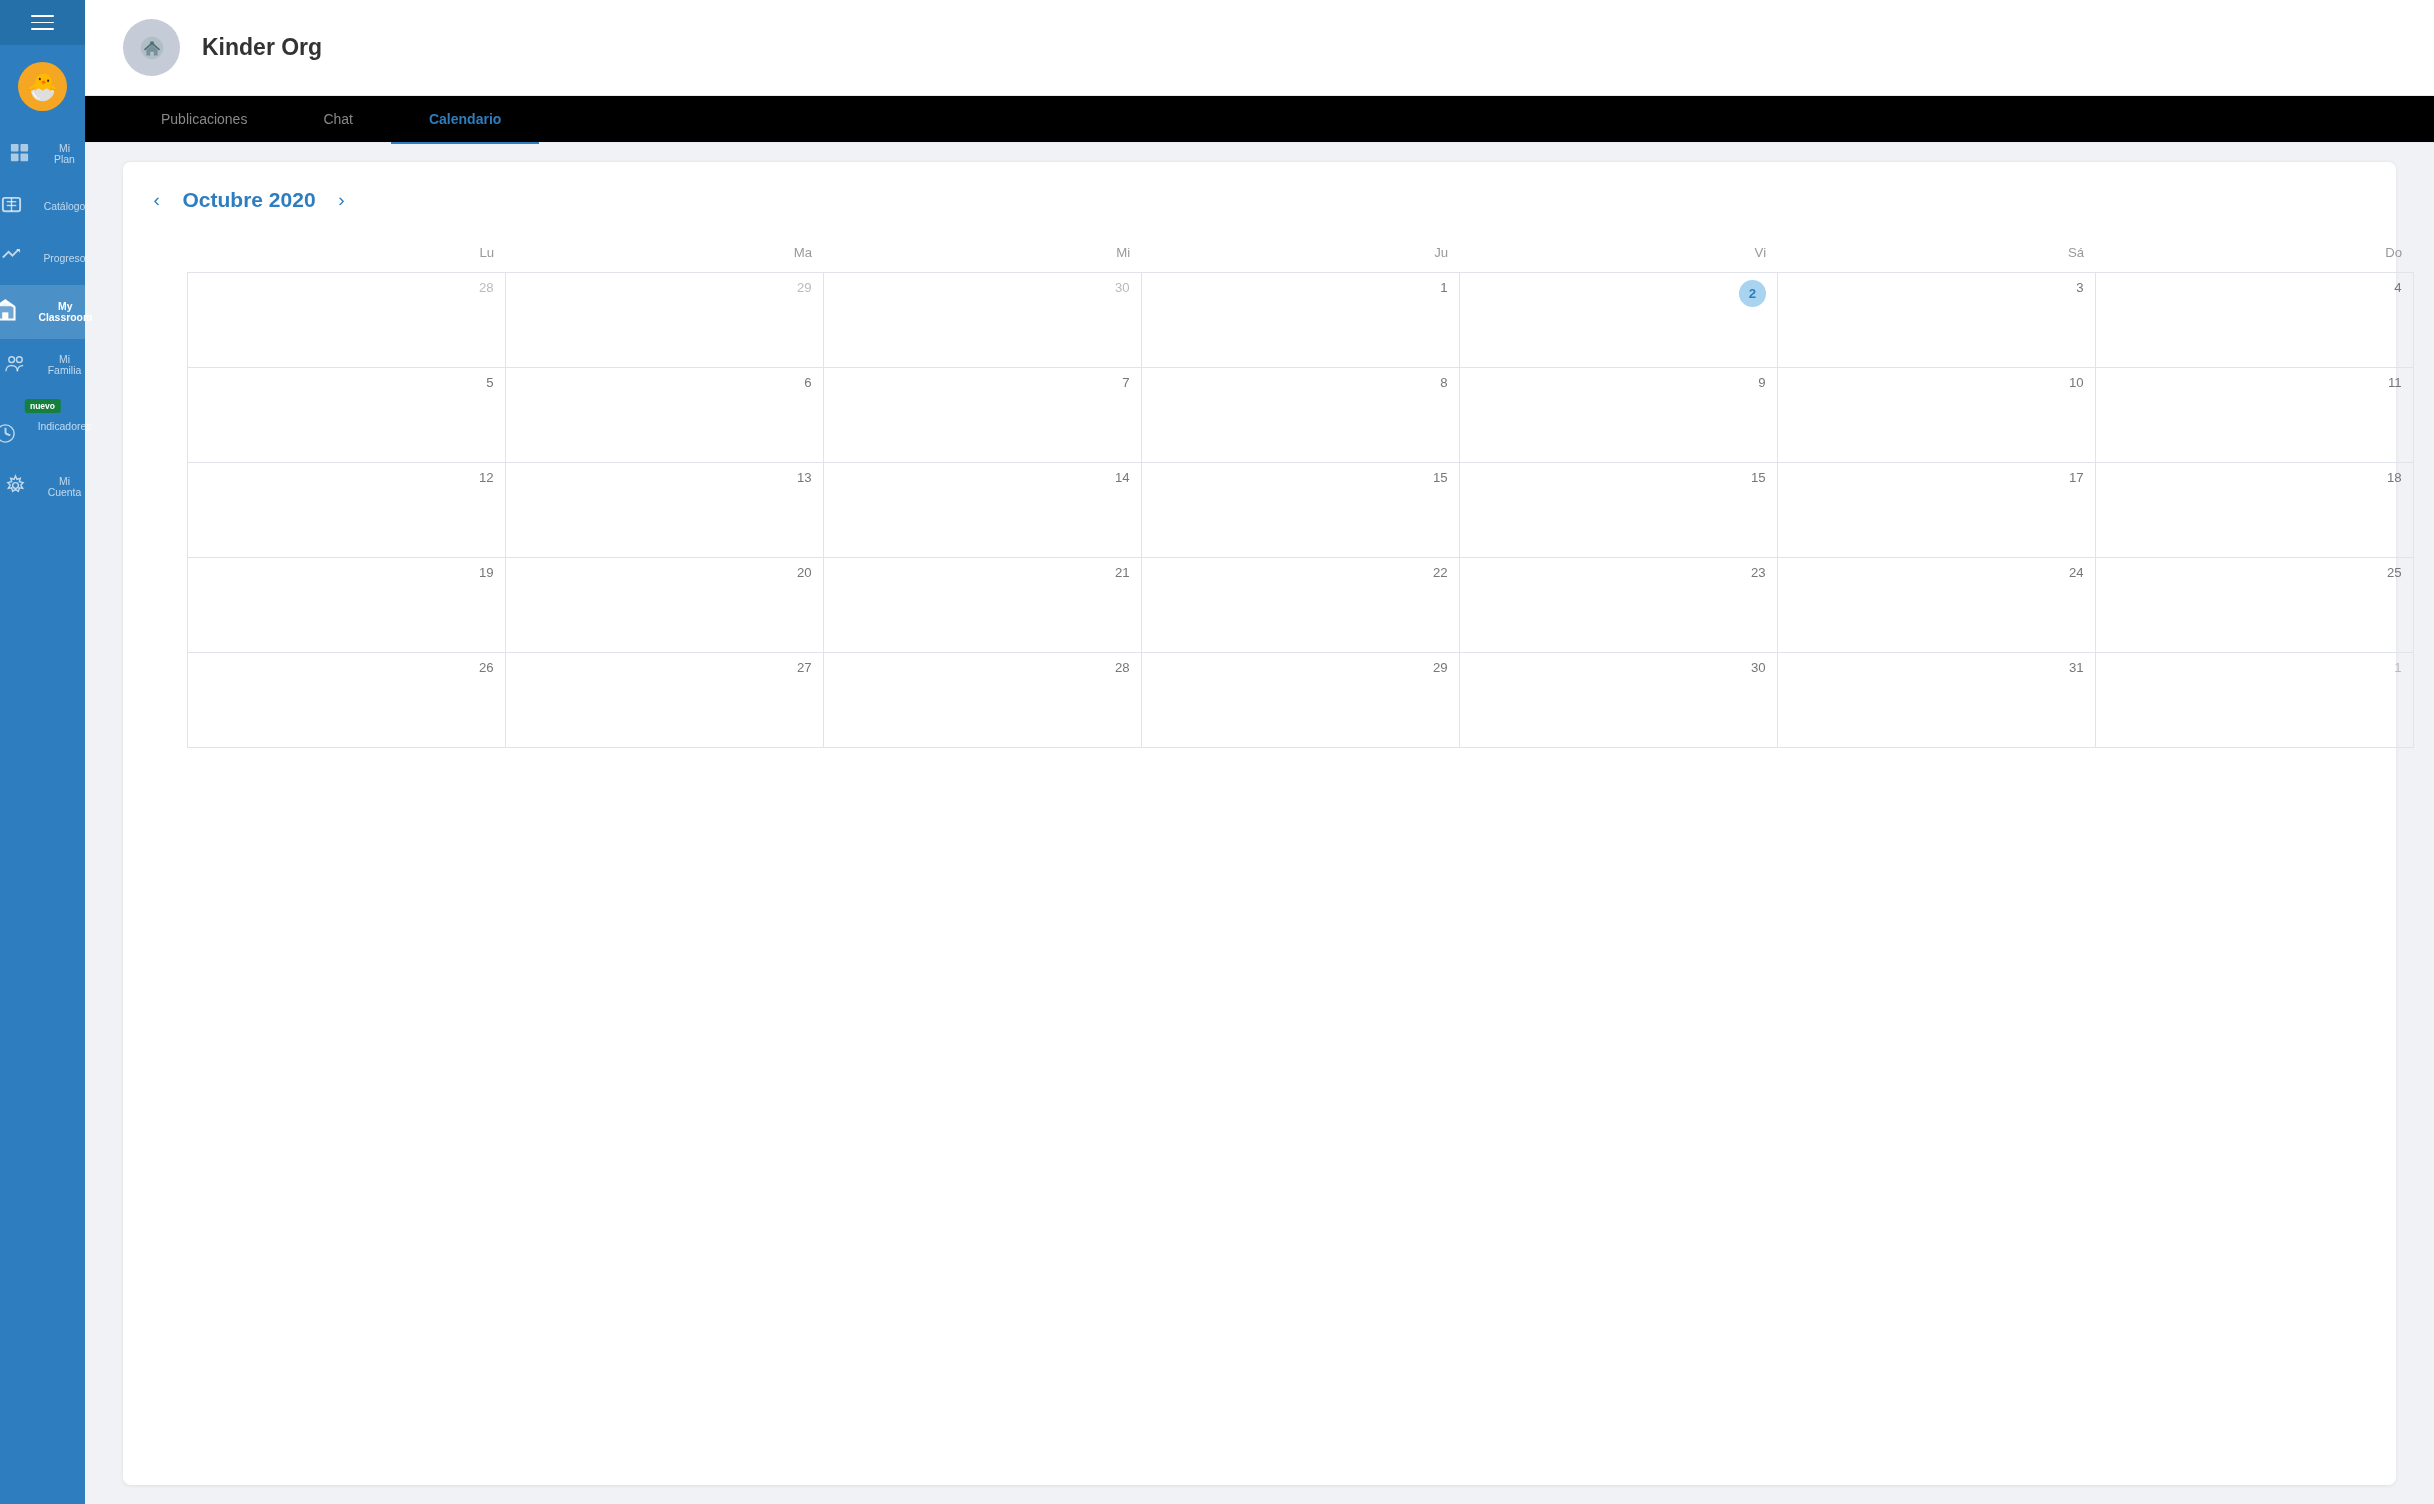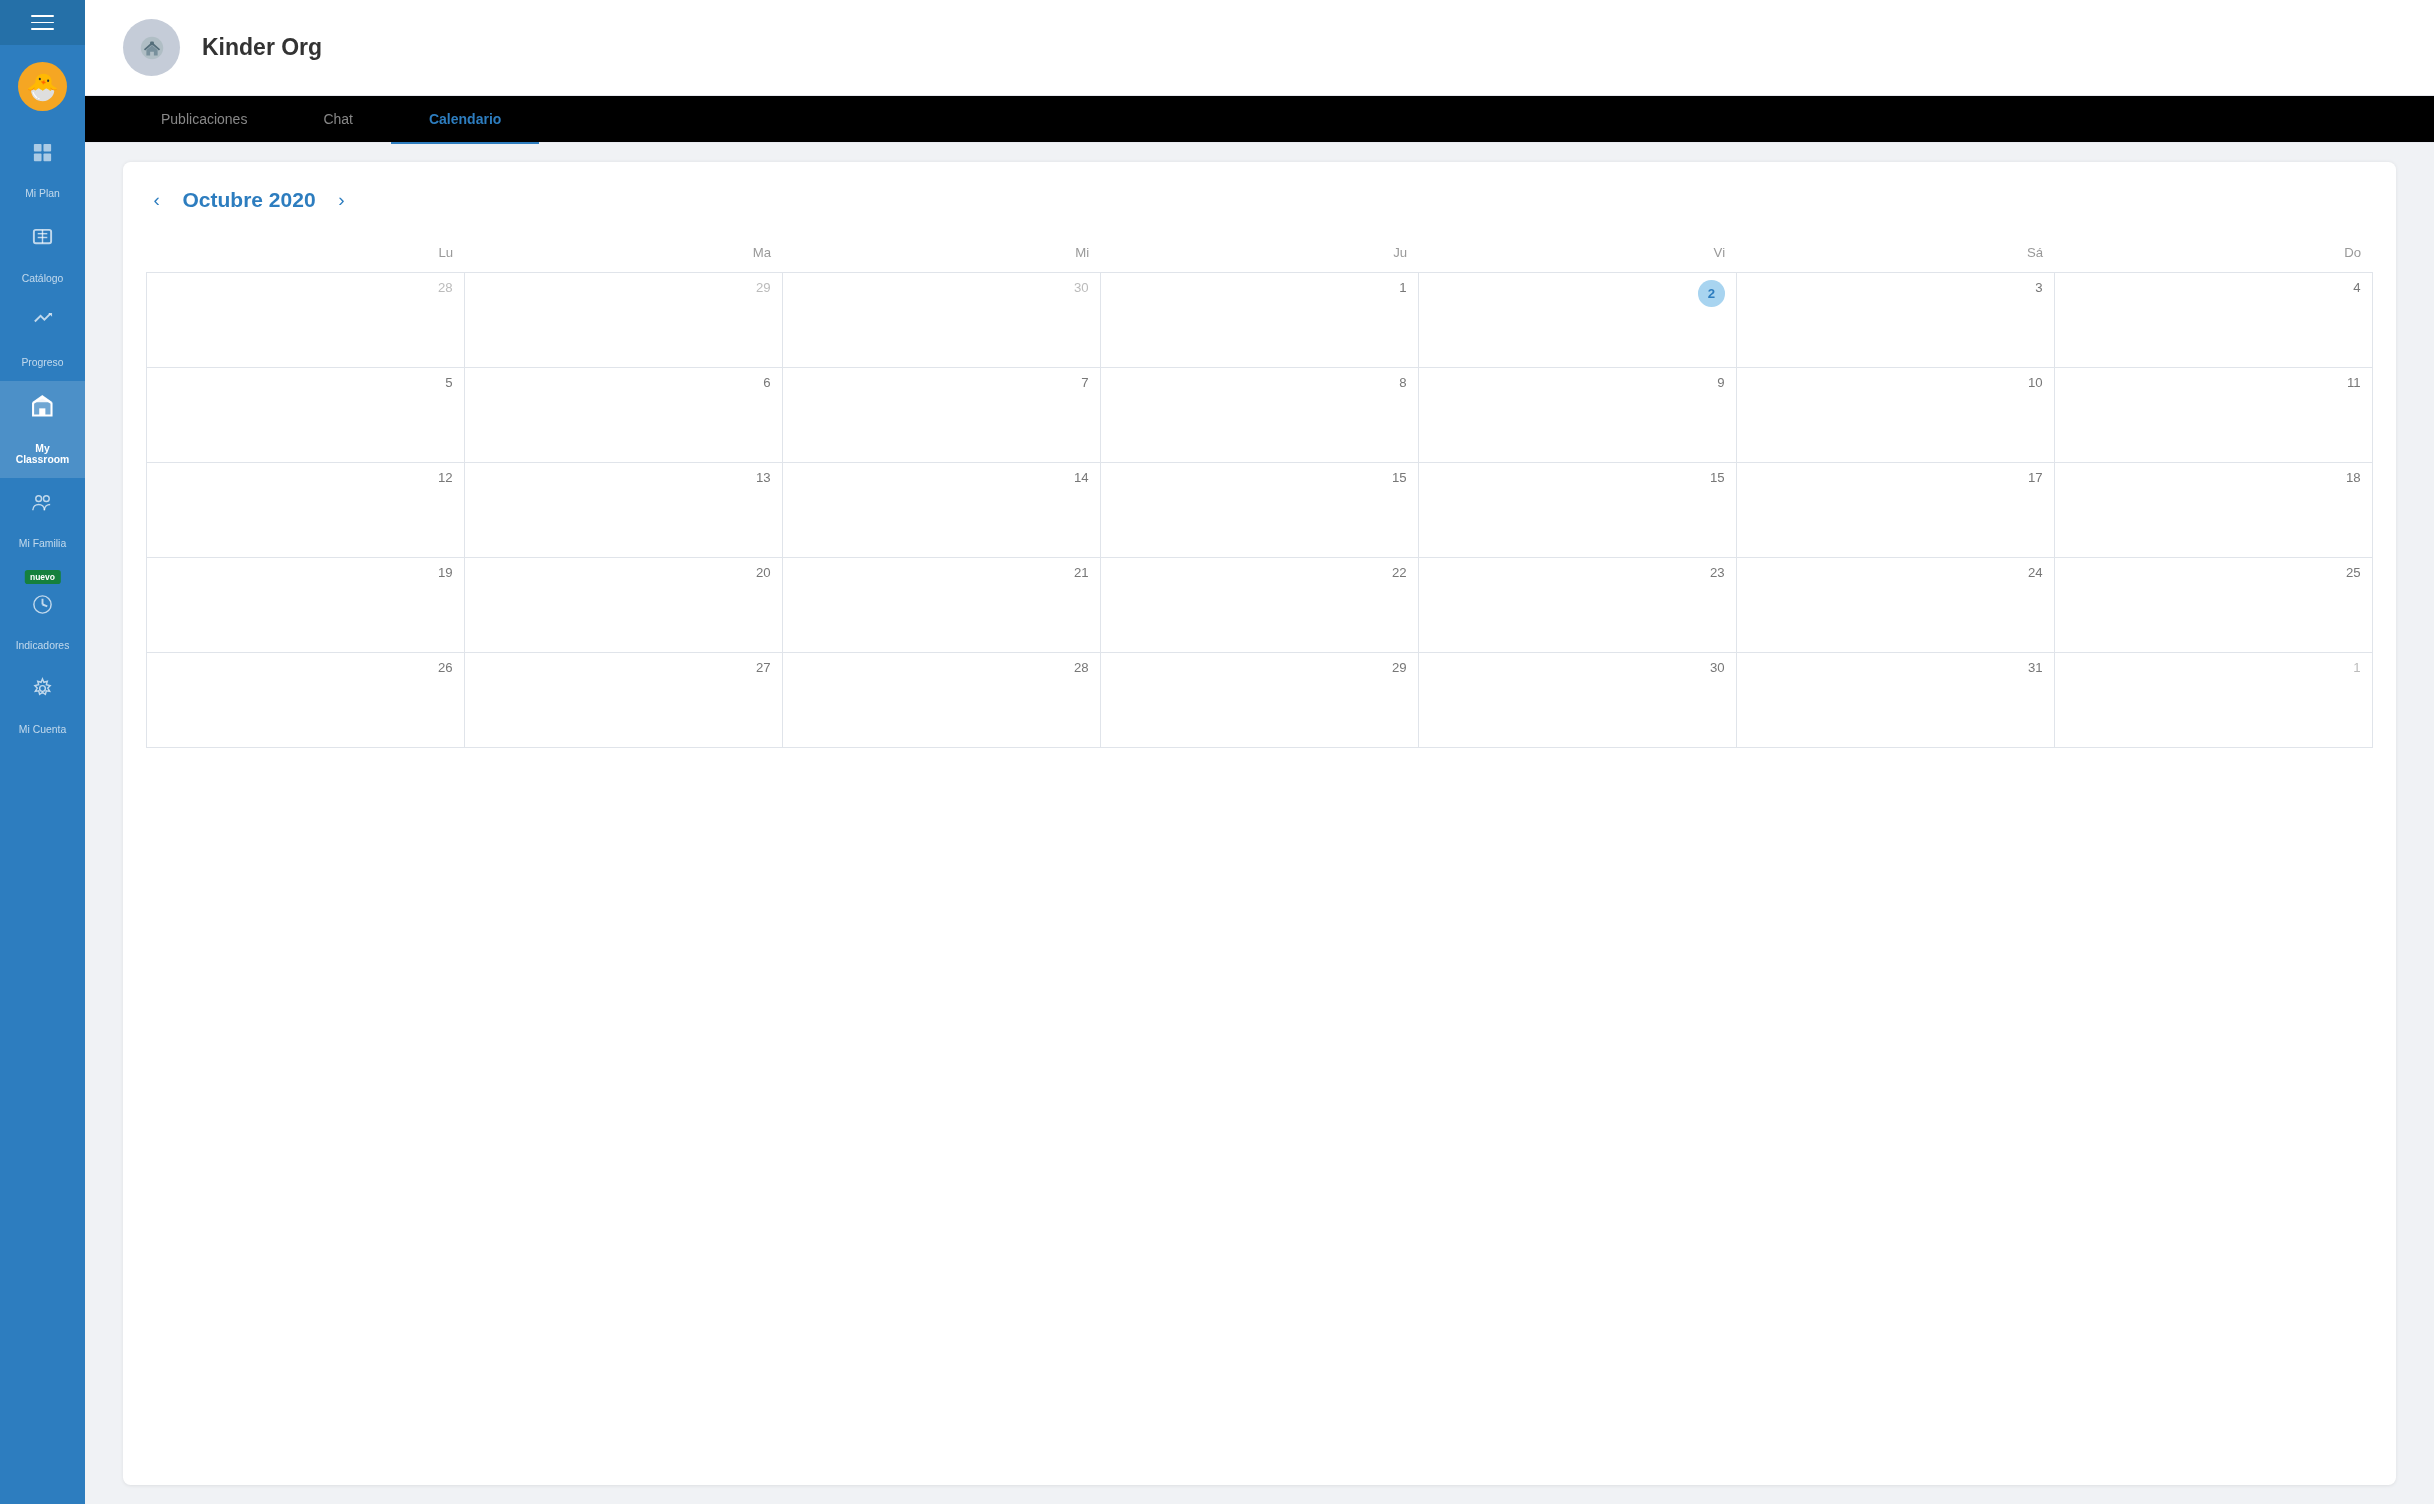--- a/index.html
+++ b/index.html
@@ -56,21 +56,21 @@
     }
     .sidebar-nav {
       display: flex;
       flex-direction: column;
       align-items: center;
       width: 100%;
       flex: 1;
     }
     .sidebar-item {
       display: flex;
-      flex-direction: column;
+      flex-direction: row;
       align-items: center;
       justify-content: center;
       width: 100%;
       padding: 13.2px 7.6px;
       cursor: pointer;
       color: rgba(255,255,255,0.7);
       font-size: 10.4px;
       text-align: center;
       gap: 21px;
       transition: background 0.2s;
@@ -188,20 +188,21 @@
       font-size: 21px;
       font-weight: 700;
       color: #2d7dbf;
       text-align: right;
     }
 
     
     .calendar-grid {
       width: 100%;
       border-collapse: collapse;
+      margin-left: 41px;
     }
     .calendar-grid th {
       text-align: right;
       padding: 7.6px 11.4px 11.4px 11.4px;
       font-size: 13.2px;
       font-weight: 500;
       color: #999;
       border-bottom: 0.9px solid #e0e4ea;
     }
     .calendar-grid td {

